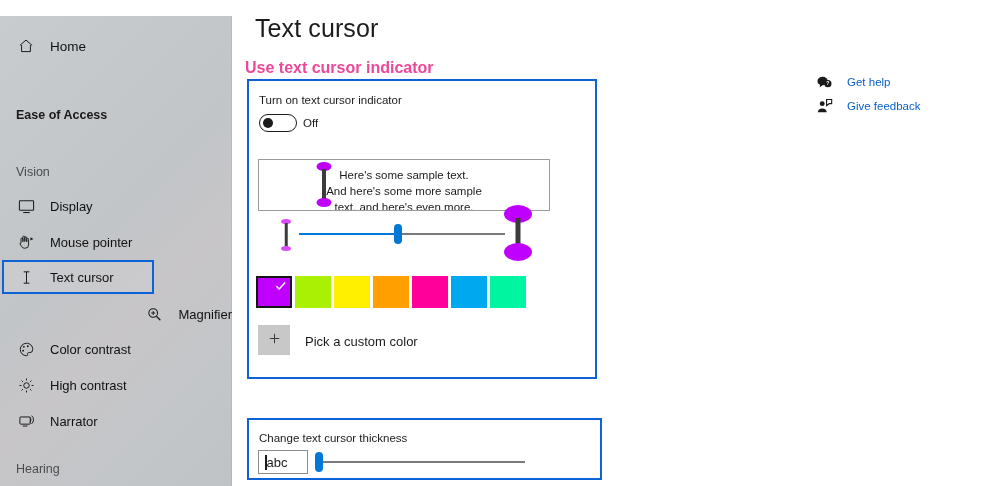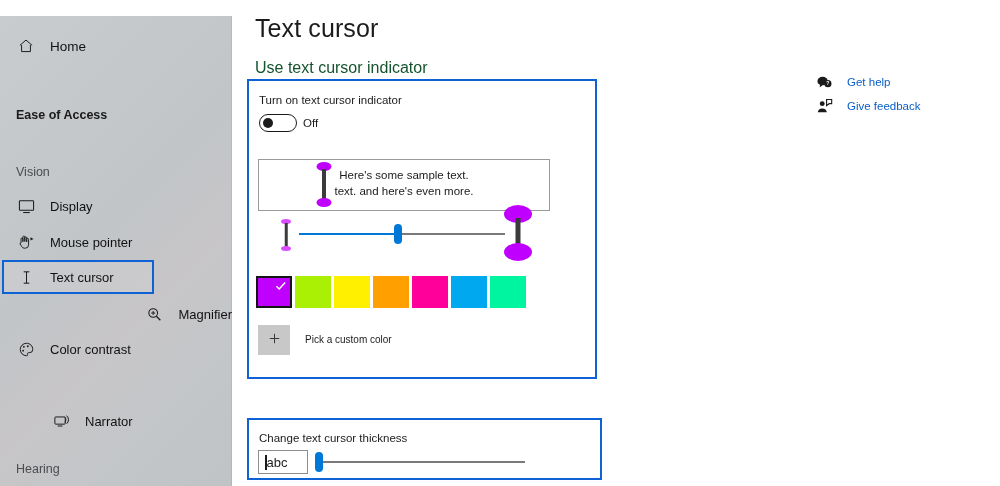--- a/index.html
+++ b/index.html
@@ -147,24 +147,24 @@
   .page-title {
     position: absolute;
     left: 23px; top: 14px;
     font-size: 25px;
     color: #1b1b1b;
     font-weight: normal;
     letter-spacing: 0.1px;
   }
   .section-heading {
     position: absolute;
-    left: 23px;
+    left: 13px;
     font-size: 16px;
-    color: #14532d;
-    font-weight: normal;
+    color: #ec4899;
+    font-weight: bold;
   }
 
   .focus-box {
     position: absolute;
     box-sizing: border-box;
     border: 2px solid #0f62d6;
     background: #ffffff;
     text-align: center;
   }
 
@@ -285,21 +285,21 @@
     position: absolute;
     width: 32px; height: 30px;
     background: #c8c8c8;
     display: flex;
     align-items: center;
     justify-content: center;
     cursor: default;
   }
   .custom-color-label {
     position: absolute;
-    font-size: 10px;
+    font-size: 13px;
     color: #1b1b1b;
   }
 
   
   .thickness-preview {
     position: absolute;
     box-sizing: border-box;
     border: 1px solid #8d8d8d;
     background: #ffffff;
     display: flex;
@@ -407,22 +407,40 @@
         <svg width="17" height="17" viewBox="0 0 18 18">
           <path d="M9 2.4 a6.6 6.6 0 1 0 0 13.2 c1.2 0 1.5 -0.8 1.1 -1.5 c-0.5 -0.9 0.2 -1.8 1.2 -1.8 l1.3 0 a3.2 3.2 0 0 0 3 -3.3 C15.6 5.2 12.7 2.4 9 2.4 z" fill="none" stroke="#1b1b1b" stroke-width="1.05"></path>
           <circle cx="6.2" cy="6.2" r="1" fill="#1b1b1b"></circle>
           <circle cx="10.4" cy="5.5" r="1" fill="#1b1b1b"></circle>
           <circle cx="5.4" cy="10.2" r="1" fill="#1b1b1b"></circle>
         </svg>
       </span>
       <span class="nav-label">Color contrast</span>
     </div>
 
-
-    <div class="nav-item" style="top:388px;margin-left:35px;">
+    <div class="nav-item" style="top:352px;">
+      <span class="nav-icon">
+        <svg width="17" height="17" viewBox="0 0 18 18">
+          <circle cx="9" cy="9" r="2.9" fill="none" stroke="#1b1b1b" stroke-width="1.05"></circle>
+          <g stroke="#1b1b1b" stroke-width="1.05">
+            <line x1="9" y1="1.6" x2="9" y2="3.6"></line>
+            <line x1="9" y1="14.4" x2="9" y2="16.4"></line>
+            <line x1="1.6" y1="9" x2="3.6" y2="9"></line>
+            <line x1="14.4" y1="9" x2="16.4" y2="9"></line>
+            <line x1="3.8" y1="3.8" x2="5.2" y2="5.2"></line>
+            <line x1="12.8" y1="12.8" x2="14.2" y2="14.2"></line>
+            <line x1="14.2" y1="3.8" x2="12.8" y2="5.2"></line>
+            <line x1="5.2" y1="12.8" x2="3.8" y2="14.2"></line>
+          </g>
+        </svg>
+      </span>
+      <span class="nav-label">High contrast</span>
+    </div>
+
+    <div class="nav-item" style="top:388px;">
       <span class="nav-icon">
         <svg width="17" height="17" viewBox="0 0 18 18">
           <rect x="2" y="4.2" width="11" height="7.6" rx="0.8" fill="none" stroke="#1b1b1b" stroke-width="1.05"></rect>
           <line x1="5" y1="13.8" x2="10" y2="13.8" stroke="#1b1b1b" stroke-width="1.05"></line>
           <path d="M12.4 4.4 a3.6 3.6 0 0 1 0 5.4" fill="none" stroke="#1b1b1b" stroke-width="1.05"></path>
           <path d="M14.4 2.8 a5.6 5.6 0 0 1 0 8.6" fill="none" stroke="#1b1b1b" stroke-width="1.05"></path>
         </svg>
       </span>
       <span class="nav-label">Narrator</span>
     </div>
@@ -455,20 +473,21 @@
       <div class="toggle-row" style="position:absolute; left:10px; top:33px;">
         <span class="toggle">
           <span class="knob"></span>
         </span>
         <span class="toggle-state">Off</span>
       </div>
 
 
       <div class="sample-box" style="left:9px; top:78px; width:292px; height:52px;">
         <div class="sample-line">Here's some sample text.</div>
+        <div class="sample-line">And here's some more sample</div>
         <div class="sample-line">text. and here's even more.</div>
 
         <div class="cursor-glyph" style="left:57px; top:2px; width:16px; height:46px;">
           <span class="cap" style="top:0px; width:15px; height:9px; background:#BF00FF;"></span>
           <span class="stem" style="top:7px; width:4px; height:31px;"></span>
           <span class="cap" style="top:36px; width:15px; height:9px; background:#BF00FF;"></span>
         </div>
       </div>
 
       <div style="position:absolute; left:0px; top:130px; width:346px; height:46px;">

